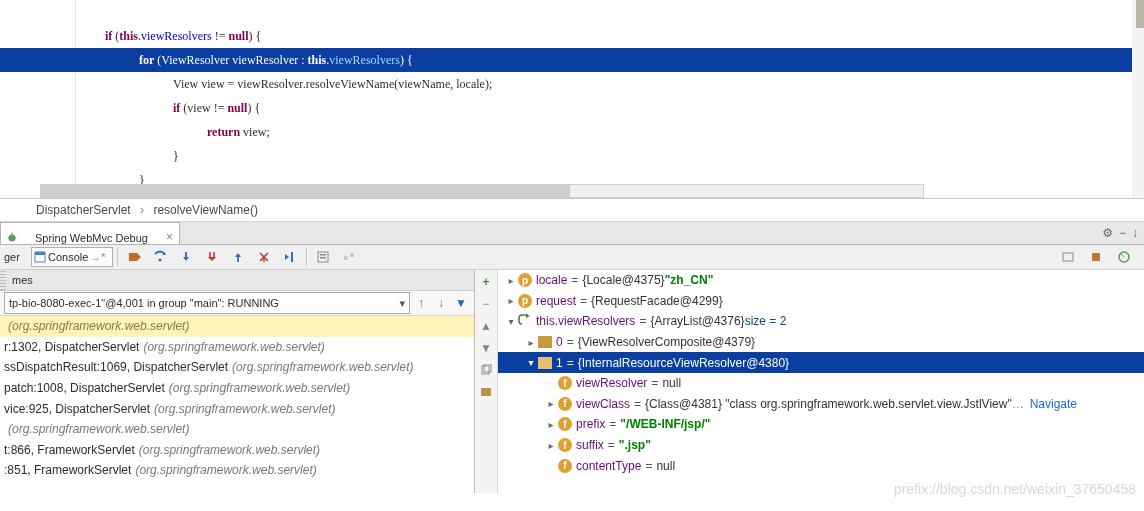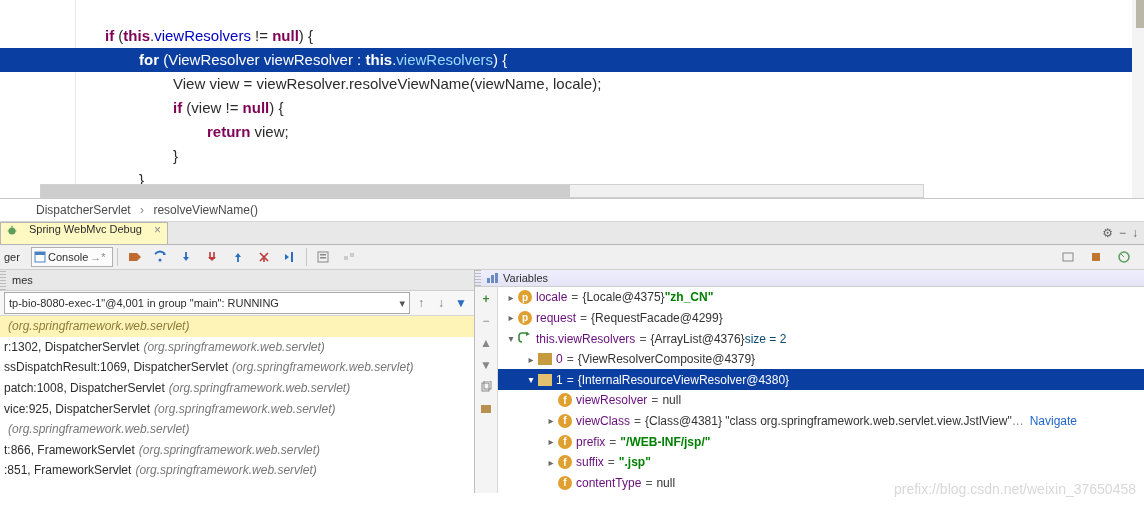--- a/index.html
+++ b/index.html
@@ -1,36 +1,36 @@
 <!DOCTYPE html>
 <html><head>
 <meta charset="utf-8">
 <style>
 html,body{margin:0;padding:0;font-family:"Segoe UI",Tahoma,sans-serif;font-size:12px;color:#2c2c2c;background:#fff;overflow:hidden}
 body{width:1144px;height:511px;position:relative}
 .editor-area{position:relative;height:198px;border-bottom:1px solid #c8c8c8;background:#fff}
 .gutter{position:absolute;left:0;top:0;bottom:0;width:30px;background:#fff;border-right:1px solid #e8e8e8}
 .gutter-mark{position:absolute;left:2px;top:55px;width:16px;height:16px;border-radius:8px;background:#d94a3a;display:flex;align-items:center;justify-content:center;color:#fff;font-size:10px}
 .fold-col{position:absolute;left:30px;top:0;bottom:0;width:45px;background:#fff;border-right:1px solid #e8e8e8}
-.code{position:absolute;left:75px;right:10px;top:0;font-family:Liberation Sans, sans-serif;font-size:15px;line-height:24px;white-space:pre}
+.code{position:absolute;left:75px;right:10px;top:0;font-family:Liberation Serif, serif;font-size:12px;line-height:24px;white-space:pre}
 .code-line{height:24px;padding-left:30px}
 .hl-line{background:#0a3ea0;color:#fff}
 .kw{color:#7f0055;font-weight:bold}
 .hl-line .kw{color:#fff;font-weight:bold}
 .fld{color:#0000c0}
 .hl-line .fld{color:#9cdcfe}
 .scroll-h{position:absolute;left:40px;right:220px;bottom:0;height:12px;background:#f0f0f0;border:1px solid #d0d0d0}
 .scroll-thumb{position:absolute;left:0;width:60%;top:0;bottom:0;background:#cdcdcd}
 .overview-ruler{position:absolute;right:0;top:0;bottom:0;width:12px;background:#f4f4f4}
 .overview-ruler .mark{position:absolute;right:0;width:8px;height:28px;background:#bab7a8;top:0}
 .breadcrumb{height:22px;line-height:22px;padding-left:36px;font-size:12px;color:#4a4a4a;background:#fff;border-bottom:1px solid #d6d6d6}
 .breadcrumb .sep{color:#888;padding:0 6px}
 
 .debug-tabbar{height:22px;background:#e8e8e8;border-bottom:1px solid #b5b5b5;display:flex;align-items:stretch;position:relative}
-.debug-tab{display:flex;align-items:flex-start;gap:10px;padding:0 6px 0 4px;background:#fef9c3;border:1px solid #b5b5b5;border-bottom:none;font-size:11px}
+.debug-tab{display:flex;align-items:flex-end;gap:16px;padding:0 6px 0 4px;background:#ffffff;border:1px solid #b5b5b5;border-bottom:none;font-size:11px}
 .debug-tab .bug{width:14px;height:14px;display:inline-block}
 .debug-tab .close{color:#888;font-size:12px;padding-left:2px;cursor:pointer}
 .tabbar-right{margin-left:auto;display:flex;align-items:center;gap:6px;padding-right:6px;color:#666;font-size:12px}
 
 .debug-toolbar{height:24px;background:#f0f0f0;border-bottom:1px solid #cfcfcf;display:flex;align-items:center;gap:2px;padding:0 4px}
 .tbtn{width:22px;height:22px;display:flex;align-items:center;justify-content:center;border:1px solid transparent;cursor:pointer}
 .tsep{width:1px;height:18px;background:#c8c8c8;margin:0 2px}
 .tlabel{border:1px solid #b0b0b0;background:#fcfcfc;padding:0 6px 0 2px;height:18px;display:flex;align-items:center;gap:2px;font-size:11px}
 
 .panels{display:flex;height:223px}
@@ -252,29 +252,20 @@
           <span class="pkg">(org.springframework.web.servlet)</span>
         </div>
         <div class="frow">
           <span>:851, FrameworkServlet</span>
           <span class="pkg">(org.springframework.web.servlet)</span>
         </div>
       </div>
   </div>
 
   <div class="vars-panel">
-    <div class="panel-header vars">
-      <div class="grip"></div>
-      <svg width="14" height="14" style="margin-left:6px">
-          <rect x="2" y="7" width="3" height="5" fill="#6a8ac4"></rect>
-          <rect x="6" y="4" width="3" height="8" fill="#6a8ac4"></rect>
-          <rect x="10" y="2" width="3" height="10" fill="#6a8ac4"></rect>
-        </svg>
-      <span style="padding-left:4px">Variables</span>
-    </div>
     <div class="vars-area">
       <div class="vars-sidetools">
         <div class="side-icon" style="color:#3a8a3a;font-weight:bold">+</div>
         <div class="side-icon">−</div>
         <div class="side-icon">▲</div>
         <div class="side-icon">▼</div>
         <div class="side-icon">
             <svg width="12" height="12">
               <rect x="2" y="2" width="7" height="8" fill="none" stroke="#888"></rect>
               <rect x="4" y="0" width="7" height="8" fill="none" stroke="#888"></rect>

